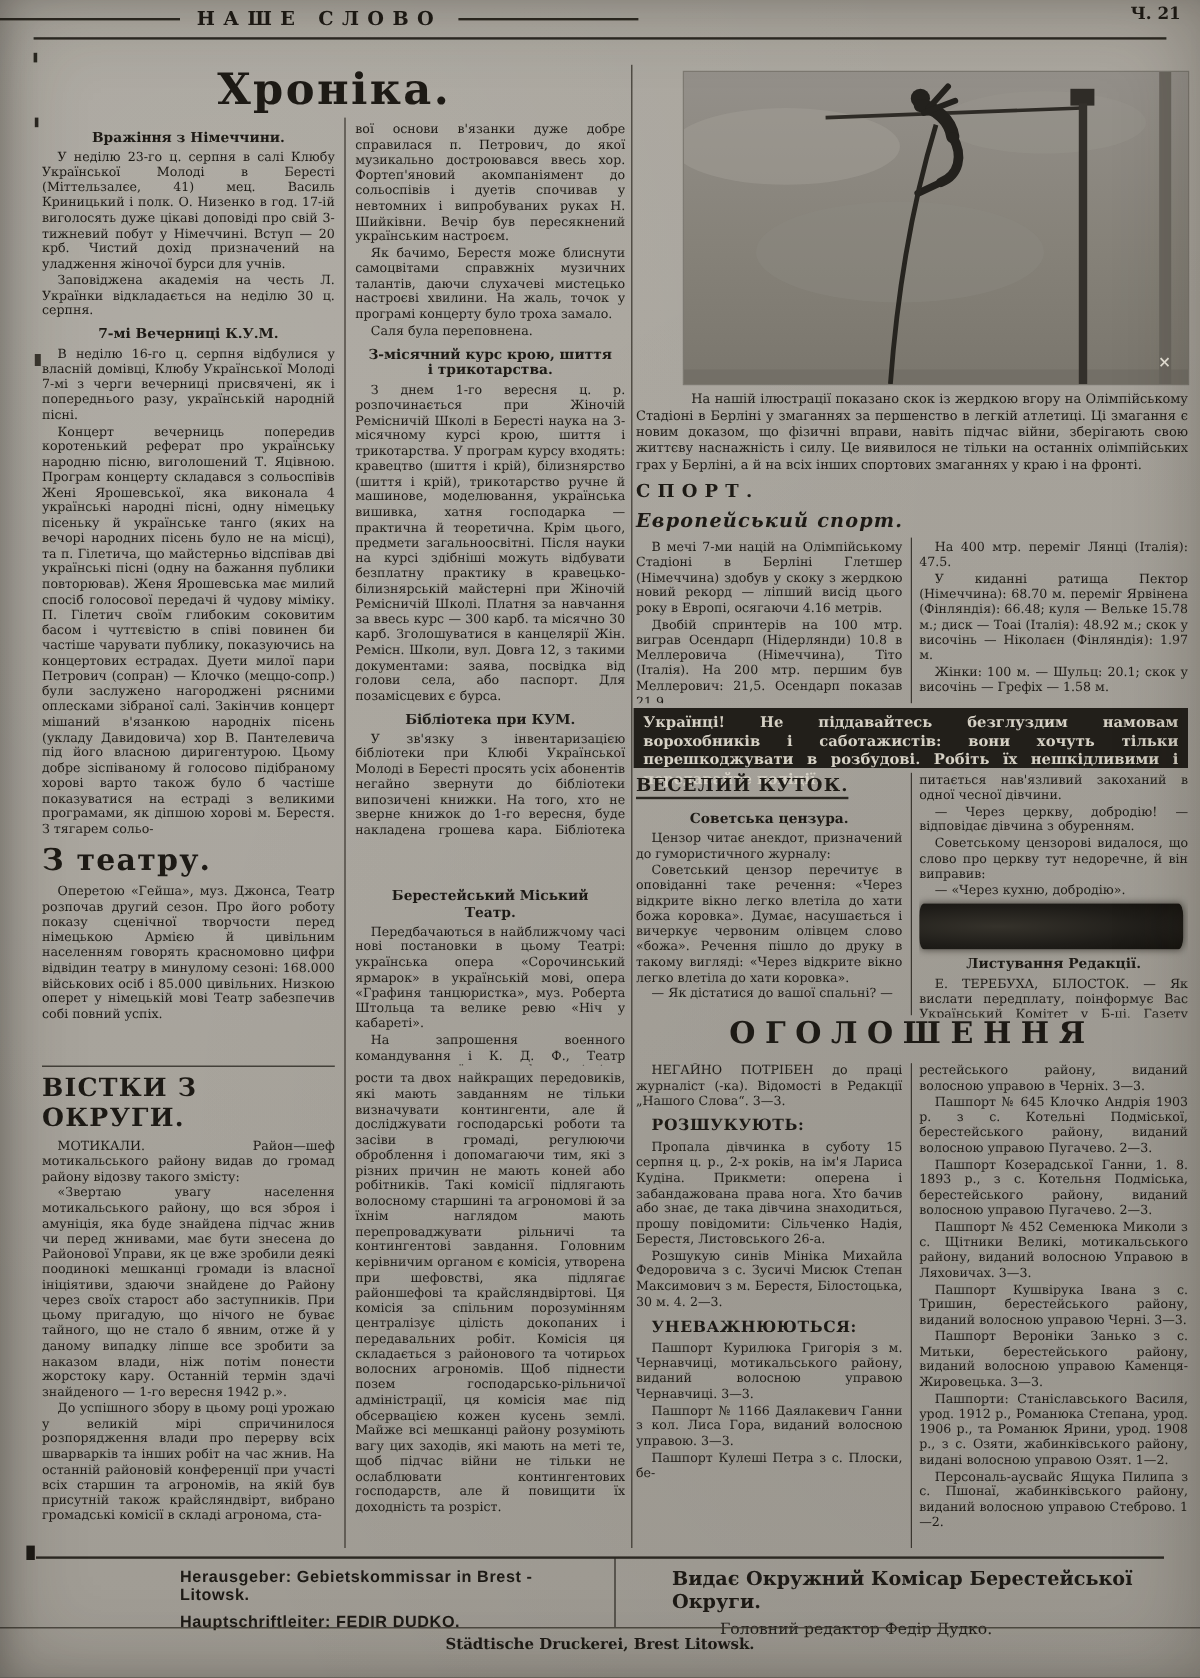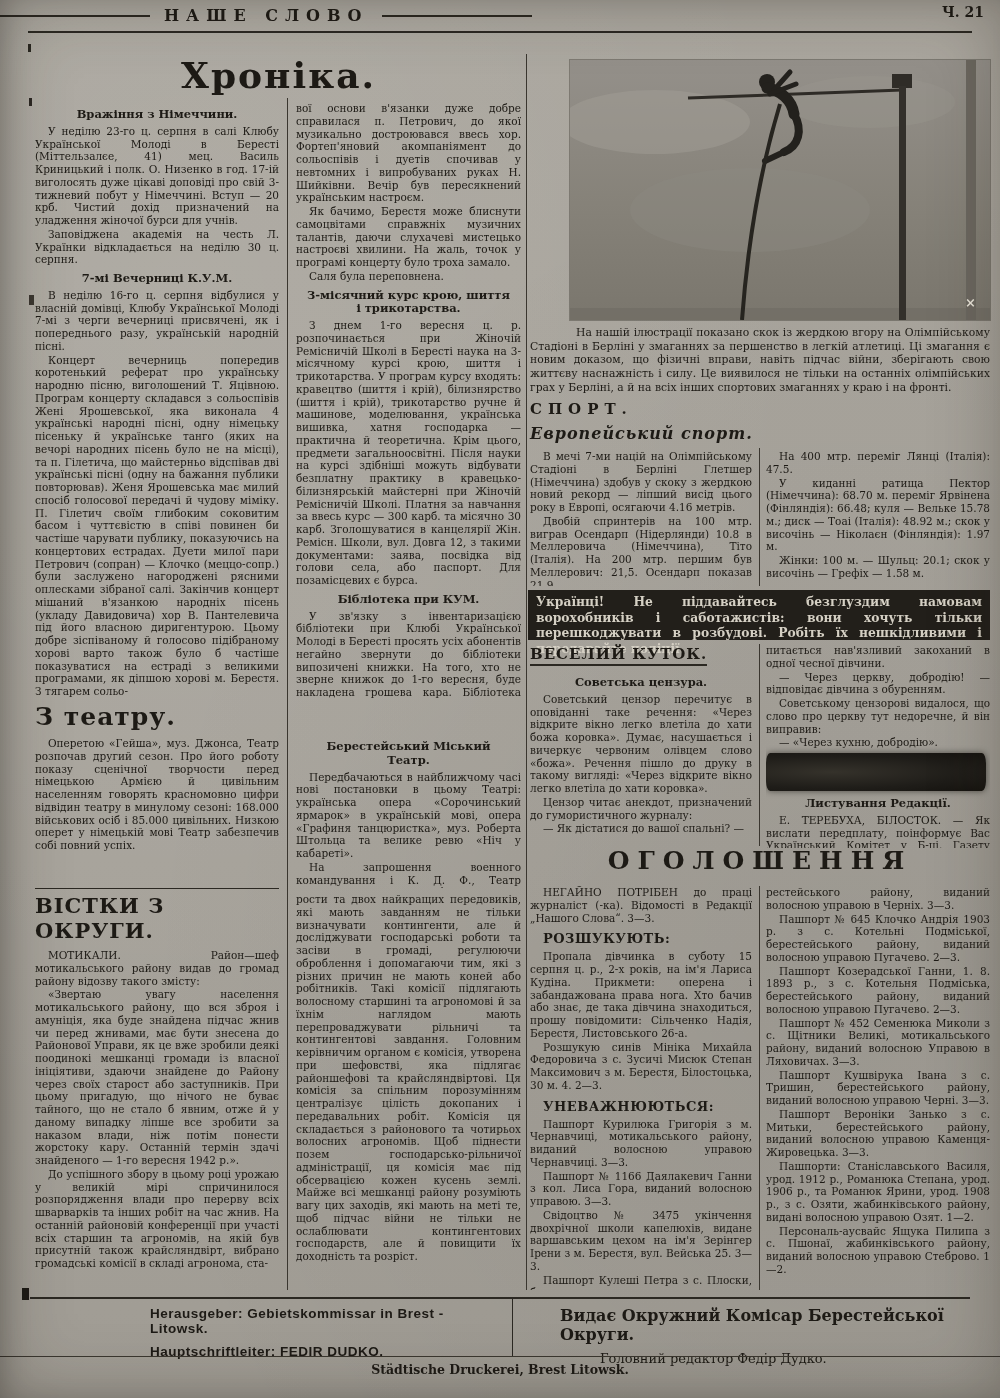--- a/index.html
+++ b/index.html
@@ -225,22 +225,22 @@
     </div>
 
   <div class="banner">
     <p>Українці! Не піддавайтесь безглуздим намовам ворохобників і саботажистів: вони хочуть тільки перешкоджувати в розбудові. Робіть їх нешкідливими і передавайте поліції.</p>
   </div>
 
   <div class="col humorL">
     <h2 class="humor-headline">ВЕСЕЛИЙ КУТОК.</h2>
     <h3 class="subhead">Советська цензура.</h3>
     <div>
+        <p class="para">Цензор читає анекдот, призначений до гумористичного журналу:</p>
         <p class="para">Советський цензор перечитує в оповіданні таке речення: «Через відкрите вікно легко влетіла до хати божа коровка». Думає, насушається і вичеркує червоним олівцем слово «божа». Речення пішло до друку в такому вигляді: «Через відкрите вікно легко влетіла до хати коровка».</p>
-        <p class="para">Цензор читає анекдот, призначений до гумористичного журналу:</p>
         <p class="para">— Як дістатися до вашої спальні? —</p>
       </div>
   </div>
   <div class="col humorR">
     <div>
         <p class="para flush">питається нав'язливий закоханий в одної чесної дівчини.</p>
         <p class="para">— Через церкву, добродію! — відповідає дівчина з обуренням.</p>
         <p class="para">Советському цензорові видалося, що слово про церкву тут недоречне, й він виправив:</p>
         <p class="para">— «Через кухню, добродію».</p>
       </div>
@@ -258,21 +258,20 @@
       </div>
     <h3 class="ads-subhead">РОЗШУКУЮТЬ:</h3>
     <div>
         <p class="para">Пропала дівчинка в суботу 15 серпня ц. р., 2-х років, на ім'я Лариса Кудіна. Прикмети: оперена і забандажована права нога. Хто бачив або знає, де така дівчина знаходиться, прошу повідомити: Сільченко Надія, Берестя, Листовського 26-а.</p>
         <p class="para">Розшукую синів Мініка Михайла Федоровича з с. Зусичі Мисюк Степан Максимович з м. Берестя, Білостоцька, 30 м. 4. 2—3.</p>
       </div>
     <h3 class="ads-subhead">УНЕВАЖНЮЮТЬСЯ:</h3>
     <div>
         <p class="para">Пашпорт Курилюка Григорія з м. Чернавчиці, мотикальського району, виданий волосною управою Чернавчиці. 3—3.</p>
         <p class="para">Пашпорт № 1166 Даялакевич Ганни з кол. Лиса Гора, виданий волосною управою. 3—3.</p>
-        <p class="para">Свідоцтво № 3475 укінчення двохрічної школи капелюхів, видане варшавським цехом на ім'я Зерінгер Ірени з м. Берестя, вул. Вейська 25. 3—3.</p>
         <p class="para">Пашпорт Кулеші Петра з с. Плоски, бе-</p>
       </div>
   </div>
   <div class="col adsR">
       <p class="para flush">рестейського району, виданий волосною управою в Черніх. 3—3.</p>
       <p class="para">Пашпорт № 645 Клочко Андрія 1903 р. з с. Котельні Подміської, берестейського району, виданий волосною управою Пугачево. 2—3.</p>
       <p class="para">Пашпорт Козерадської Ганни, 1. 8. 1893 р., з с. Котельня Подміська, берестейського району, виданий волосною управою Пугачево. 2—3.</p>
       <p class="para">Пашпорт № 452 Семенюка Миколи з с. Щітники Великі, мотикальського району, виданий волосною Управою в Ляховичах. 3—3.</p>
       <p class="para">Пашпорт Кушвірука Івана з с. Тришин, берестейського району, виданий волосною управою Черні. 3—3.</p>
       <p class="para">Пашпорт Вероніки Занько з с. Митьки, берестейського району, виданий волосною управою Каменця-Жировецька. 3—3.</p>

